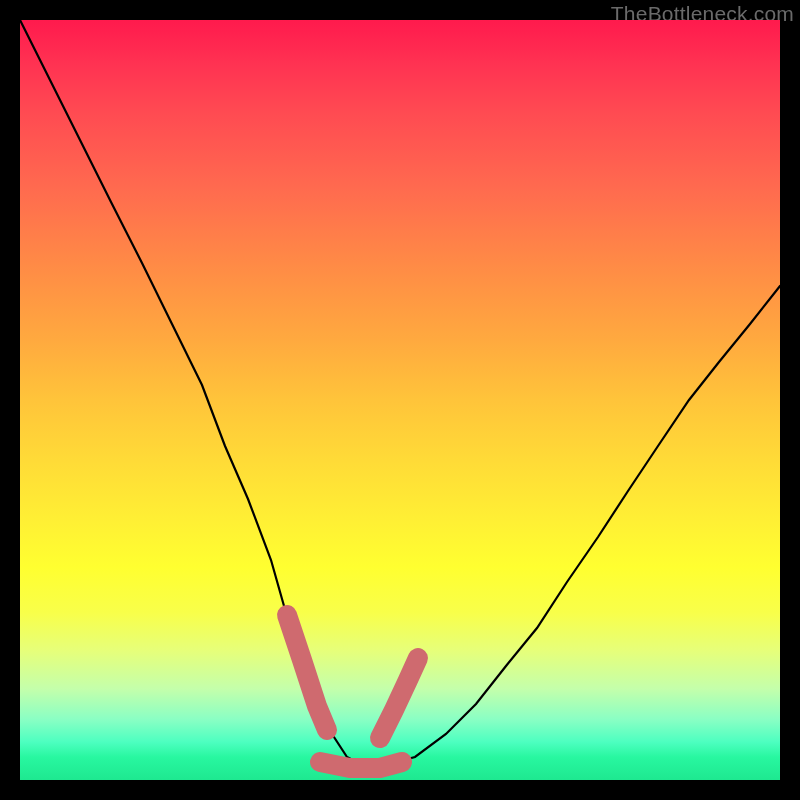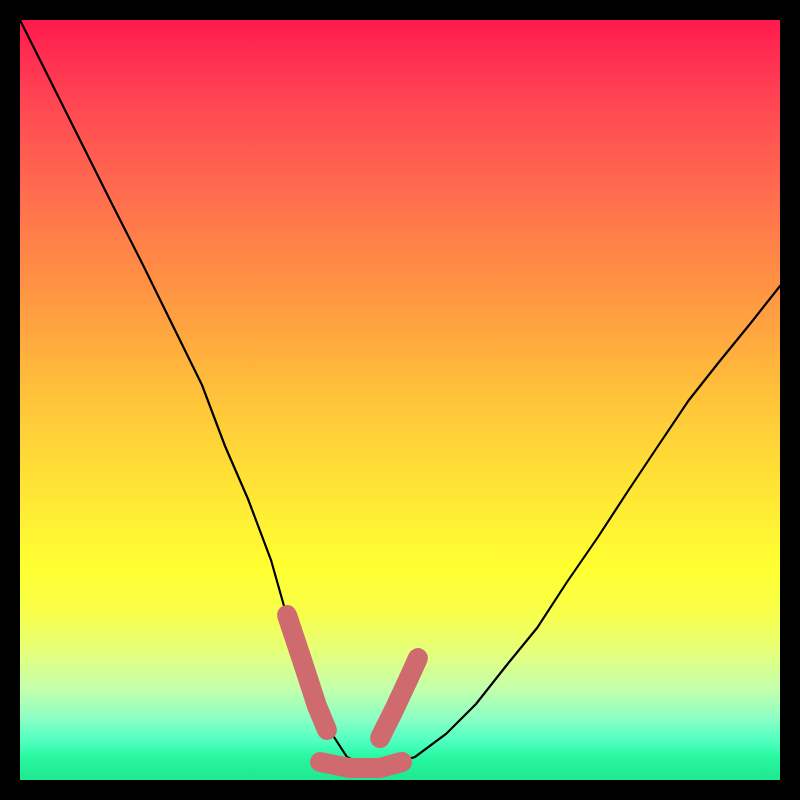--- a/index.html
+++ b/index.html
@@ -62,20 +62,21 @@
     top: 0;
     width: 760px;
     height: 760px;
     overflow: visible;
   }
 </style>
 </head>
 <body>
 
 <div class="frame">
+  <div class="watermark">TheBottleneck.com</div>
 
   <div class="plot">
 
     <svg class="curve" viewBox="0 0 760 760" preserveAspectRatio="none">
 
       <path fill="none" stroke-width="2.2" stroke-linecap="round" d="M 0 0
                L 30 60
                L 61 122
                L 91 182
                L 122 243

